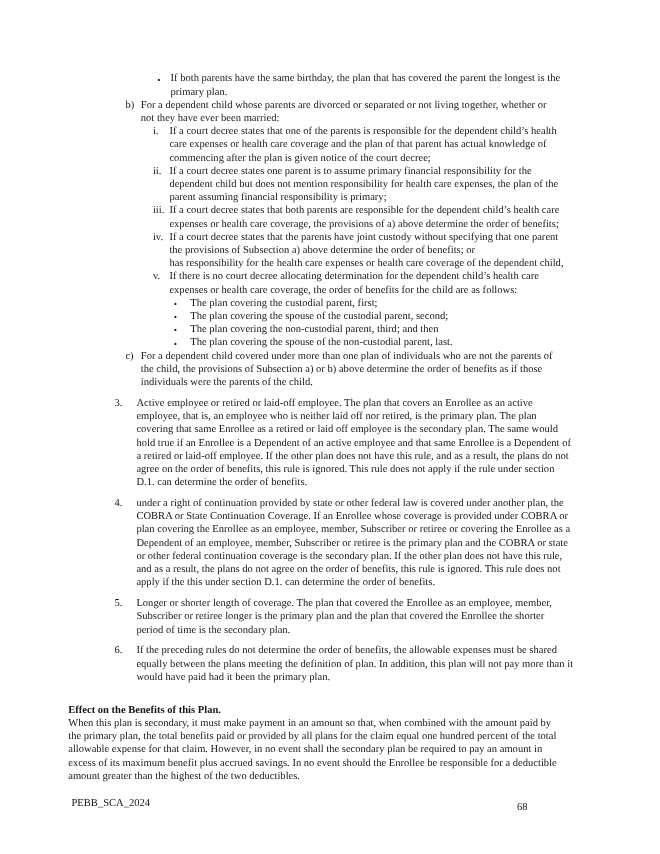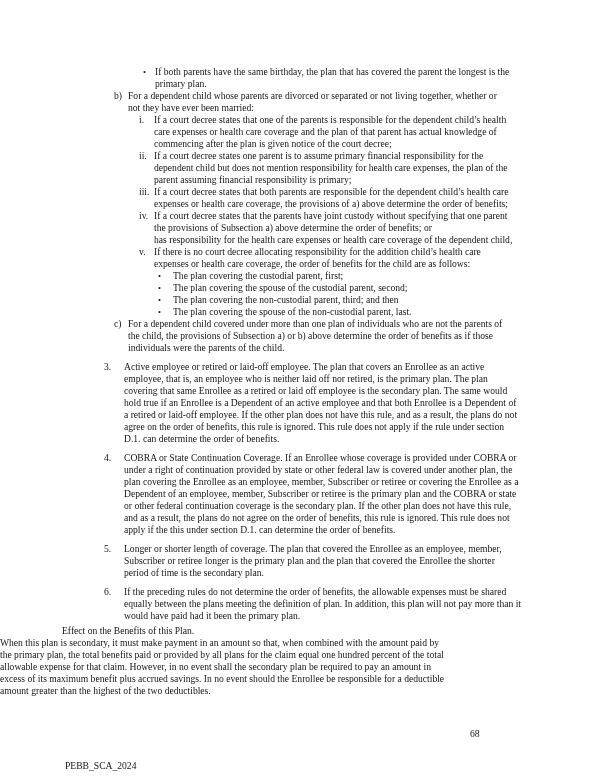--- a/index.html
+++ b/index.html
@@ -32,26 +32,26 @@
   .lv-number  { padding-left: 124px; margin-top: 7px; }
   .lv-number  .marker { left: 104px; }
   .lv-letter  { padding-left: 128px; }
   .lv-letter  .marker { left: 114px; }
   .lv-roman   { padding-left: 154px; }
   .lv-roman   .marker { left: 139px; }
   .lv-b1      { padding-left: 155px; }
   .lv-b1      .marker { left: 143px; font-size: 8.5px; }
   .lv-b2      { padding-left: 173px; }
   .lv-b2      .marker { left: 158px; font-size: 8.5px; }
-  .lv-heading { padding-left: 62px; margin-top: 3px; font-weight: normal; }
-  .lv-para    { }
+  .lv-heading { padding-left: 62px; margin-top: 18px; font-weight: bold; }
+  .lv-para    { padding-left: 62px; }
 
   .footer-left {
     position: absolute;
-    top: 760px;
+    top: 725px;
     left: 65px;
     white-space: nowrap;
   }
   .footer-right {
     position: absolute;
     top: 728px;
     left: 470px;
     white-space: nowrap;
   }
 </style>
@@ -88,21 +88,21 @@
         <div class="line">expenses or health care coverage, the provisions of a) above determine the order of benefits;</div>
       </div>
       <div class="block lv-roman">
         <span class="marker">iv.</span>
         <div class="line">If a court decree states that the parents have joint custody without specifying that one parent</div>
         <div class="line">the provisions of Subsection a) above determine the order of benefits; or</div>
         <div class="line">has responsibility for the health care expenses or health care coverage of the dependent child,</div>
       </div>
       <div class="block lv-roman">
         <span class="marker">v.</span>
-        <div class="line">If there is no court decree allocating responsibility for the addition child’s health care</div>
+        <div class="line">If there is no court decree allocating determination for the dependent child’s health care</div>
         <div class="line">expenses or health care coverage, the order of benefits for the child are as follows:</div>
       </div>
       <div class="block lv-b2">
         <span class="marker">•</span>
         <div class="line">The plan covering the custodial parent, first;</div>
       </div>
       <div class="block lv-b2">
         <span class="marker">•</span>
         <div class="line">The plan covering the spouse of the custodial parent, second;</div>
       </div>
@@ -118,29 +118,29 @@
         <span class="marker">c)</span>
         <div class="line">For a dependent child covered under more than one plan of individuals who are not the parents of</div>
         <div class="line">the child, the provisions of Subsection a) or b) above determine the order of benefits as if those</div>
         <div class="line">individuals were the parents of the child.</div>
       </div>
       <div class="block lv-number">
         <span class="marker">3.</span>
         <div class="line">Active employee or retired or laid-off employee. The plan that covers an Enrollee as an active</div>
         <div class="line">employee, that is, an employee who is neither laid off nor retired, is the primary plan. The plan</div>
         <div class="line">covering that same Enrollee as a retired or laid off employee is the secondary plan. The same would</div>
-        <div class="line">hold true if an Enrollee is a Dependent of an active employee and that both Enrollee is a Dependent of</div>
+        <div class="line">hold true if an Enrollee is a Dependent of an active employee and that same Enrollee is a Dependent of</div>
         <div class="line">a retired or laid-off employee. If the other plan does not have this rule, and as a result, the plans do not</div>
         <div class="line">agree on the order of benefits, this rule is ignored. This rule does not apply if the rule under section</div>
         <div class="line">D.1. can determine the order of benefits.</div>
       </div>
       <div class="block lv-number">
         <span class="marker">4.</span>
+        <div class="line">under a right of continuation provided by state or other federal law is covered under another plan, the</div>
         <div class="line">COBRA or State Continuation Coverage. If an Enrollee whose coverage is provided under COBRA or</div>
-        <div class="line">under a right of continuation provided by state or other federal law is covered under another plan, the</div>
         <div class="line">plan covering the Enrollee as an employee, member, Subscriber or retiree or covering the Enrollee as a</div>
         <div class="line">Dependent of an employee, member, Subscriber or retiree is the primary plan and the COBRA or state</div>
         <div class="line">or other federal continuation coverage is the secondary plan. If the other plan does not have this rule,</div>
         <div class="line">and as a result, the plans do not agree on the order of benefits, this rule is ignored. This rule does not</div>
         <div class="line">apply if the this under section D.1. can determine the order of benefits.</div>
       </div>
       <div class="block lv-number">
         <span class="marker">5.</span>
         <div class="line">Longer or shorter length of coverage. The plan that covered the Enrollee as an employee, member,</div>
         <div class="line">Subscriber or retiree longer is the primary plan and the plan that covered the Enrollee the shorter</div>

